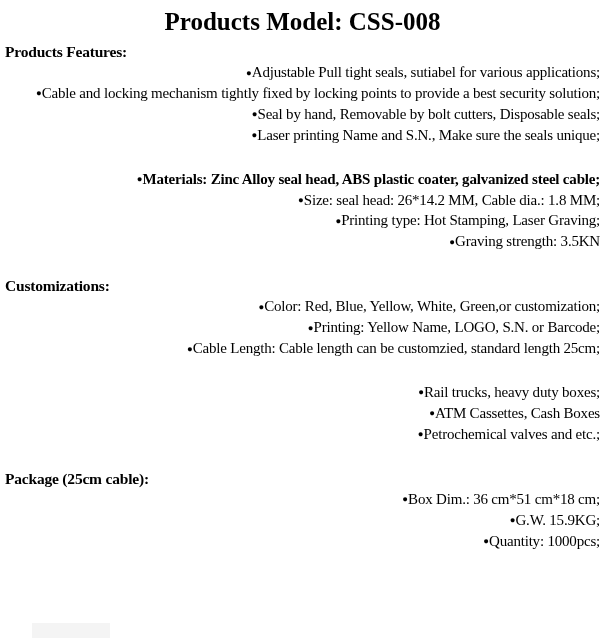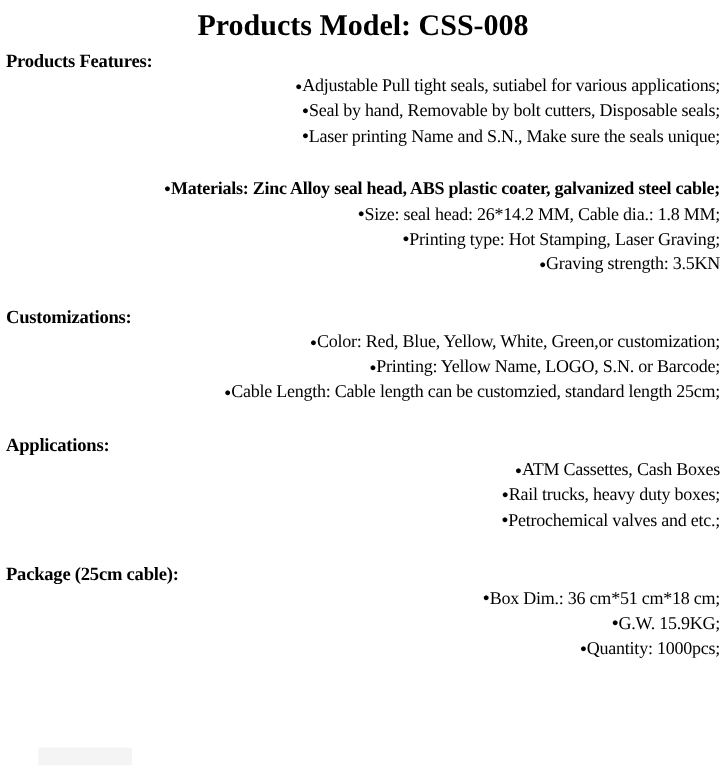--- a/index.html
+++ b/index.html
@@ -53,39 +53,39 @@
 </style>
 </head>
 <body style="background: rgb(255, 255, 255); color: rgb(0, 0, 0);">
 
 <div class="page">
   <h1 class="title">Products Model: CSS-008</h1>
   <div id="sections">
       <div class="section first">
         <div class="section-heading">Products Features:</div>
         <div class="bullet-row"><span class="bullet">●</span><span>Adjustable Pull tight seals, sutiabel for various applications;</span></div>
+        <div class="bullet-row"><span class="bullet">●</span><span>Cable and locking mechanism tightly fixed by locking points to provide a best security solution;</span></div>
         <div class="bullet-row"><span class="bullet">●</span><span>Seal by hand, Removable by bolt cutters, Disposable seals;</span></div>
         <div class="bullet-row"><span class="bullet">●</span><span>Laser printing Name and S.N., Make sure the seals unique;</span></div>
       </div>
       <div class="section">
         <div class="bullet-row bold"><span class="bullet">●</span><span>Materials: Zinc Alloy seal head, ABS plastic coater, galvanized steel cable;</span></div>
         <div class="bullet-row"><span class="bullet">●</span><span>Size: seal head: 26*14.2 MM, Cable dia.: 1.8 MM;</span></div>
         <div class="bullet-row"><span class="bullet">●</span><span>Printing type: Hot Stamping, Laser Graving;</span></div>
         <div class="bullet-row"><span class="bullet">●</span><span>Graving strength: 3.5KN</span></div>
       </div>
       <div class="section">
         <div class="section-heading">Customizations:</div>
         <div class="bullet-row"><span class="bullet">●</span><span>Color: Red, Blue, Yellow, White, Green,or customization;</span></div>
         <div class="bullet-row"><span class="bullet">●</span><span>Printing: Yellow Name, LOGO, S.N. or Barcode;</span></div>
         <div class="bullet-row"><span class="bullet">●</span><span>Cable Length: Cable length can be customzied, standard length 25cm;</span></div>
       </div>
       <div class="section">
-        <div class="section-heading">Applications:</div>
+        <div class="bullet-row"><span class="bullet">●</span><span>Rail trucks, heavy duty boxes;</span></div>
         <div class="bullet-row"><span class="bullet">●</span><span>ATM Cassettes, Cash Boxes</span></div>
-        <div class="bullet-row"><span class="bullet">●</span><span>Rail trucks, heavy duty boxes;</span></div>
         <div class="bullet-row"><span class="bullet">●</span><span>Petrochemical valves and etc.;</span></div>
       </div>
       <div class="section">
         <div class="section-heading">Package (25cm cable):</div>
         <div class="bullet-row"><span class="bullet">●</span><span>Box Dim.: 36 cm*51 cm*18 cm;</span></div>
         <div class="bullet-row"><span class="bullet">●</span><span>G.W. 15.9KG;</span></div>
         <div class="bullet-row"><span class="bullet">●</span><span>Quantity: 1000pcs;</span></div>
       </div>
     </div>
 </div>

